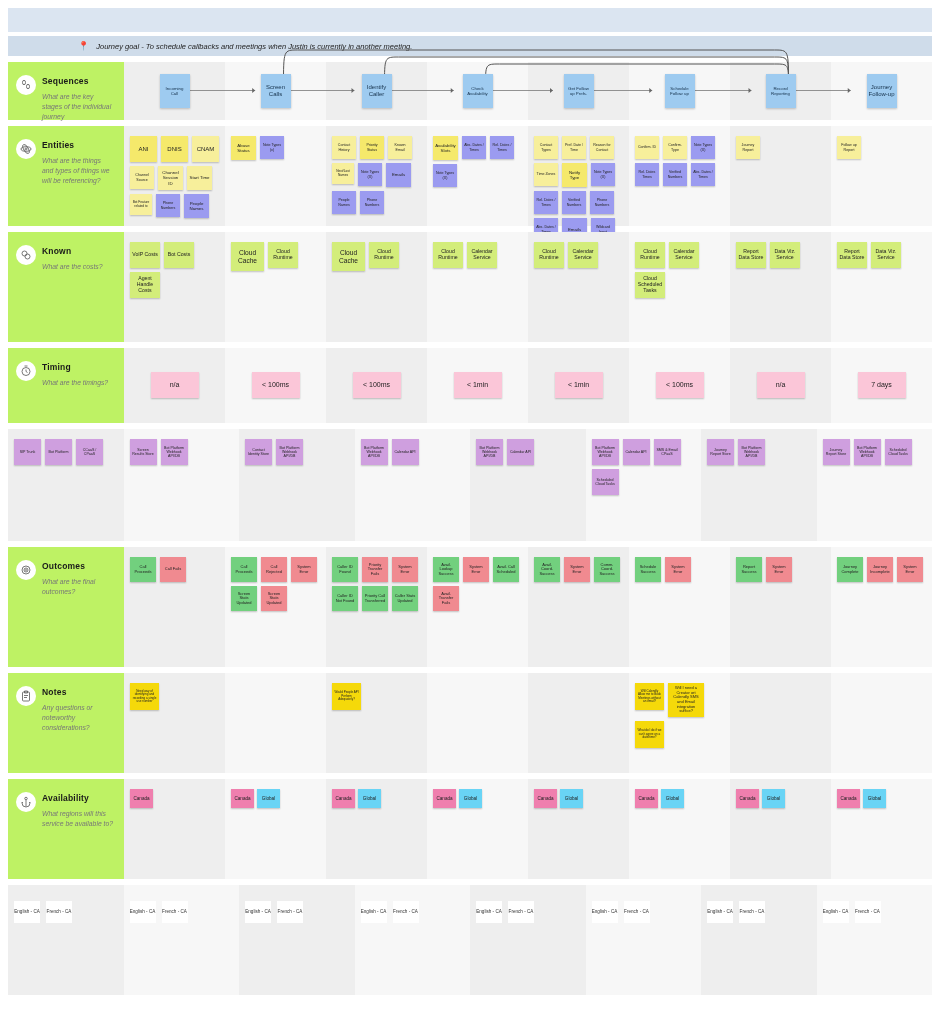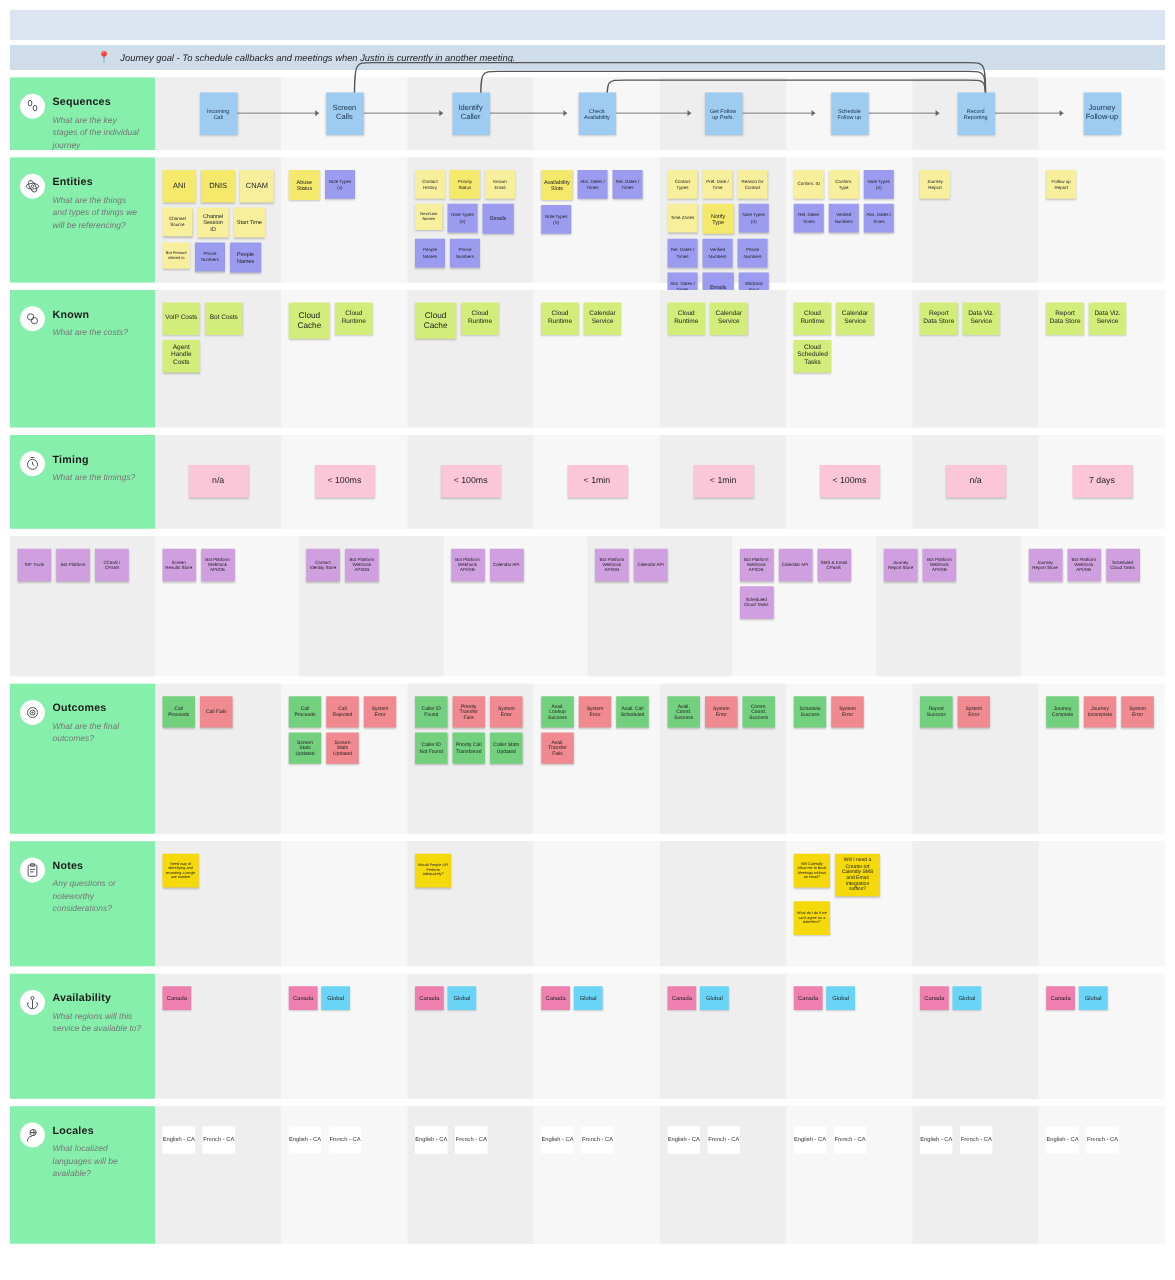--- a/index.html
+++ b/index.html
@@ -34,21 +34,21 @@
 
   
   .row {
     display: flex;
     margin: 6px 8px 0 8px;
     background: #f4f4f4;
     position: relative;
   }
   .row-label {
     width: 116px; flex: 0 0 116px;
-    background: #86efac;
+    background: #bef264;
     padding: 12px 10px 10px 8px;
     display: flex; gap: 6px;
     align-items: flex-start;
   }
   .label-icon {
     width: 20px; height: 20px; flex: 0 0 20px;
     border-radius: 50%;
     background: #ffffff;
     display: flex; align-items: center; justify-content: center;
     color: #555;
@@ -659,32 +659,20 @@
           </div>
           <div class="col plain">
             <div class="avail-wrap">
               <div class="note n-rose sz-avail">Canada</div>
               <div class="note n-cyan sz-avail">Global</div>
             </div>
           </div>
         </div>
       </div>
       <div class="row row-locales">
-        <div class="row-label">
-          <div class="label-icon">
-            <svg viewBox="0 0 24 24" fill="none" stroke="currentColor" stroke-width="1.6">
-              <circle cx="13" cy="8" r="5"></circle>
-              <path d="M8 8h10M13 3c2 2.5 2 7.5 0 10M4 22c0-5 3-8 7-8"></path>
-            </svg>
-          </div>
-          <div class="label-text">
-            <div class="label-title">Locales</div>
-            <div class="label-q">What localized languages will be available?</div>
-          </div>
-        </div>
         <div class="cols">
           <div class="col alt">
             <div class="loc-wrap">
               <div class="loc">English - CA</div>
               <div class="loc">French - CA</div>
             </div>
           </div>
           <div class="col plain">
             <div class="loc-wrap">
               <div class="loc">English - CA</div>

